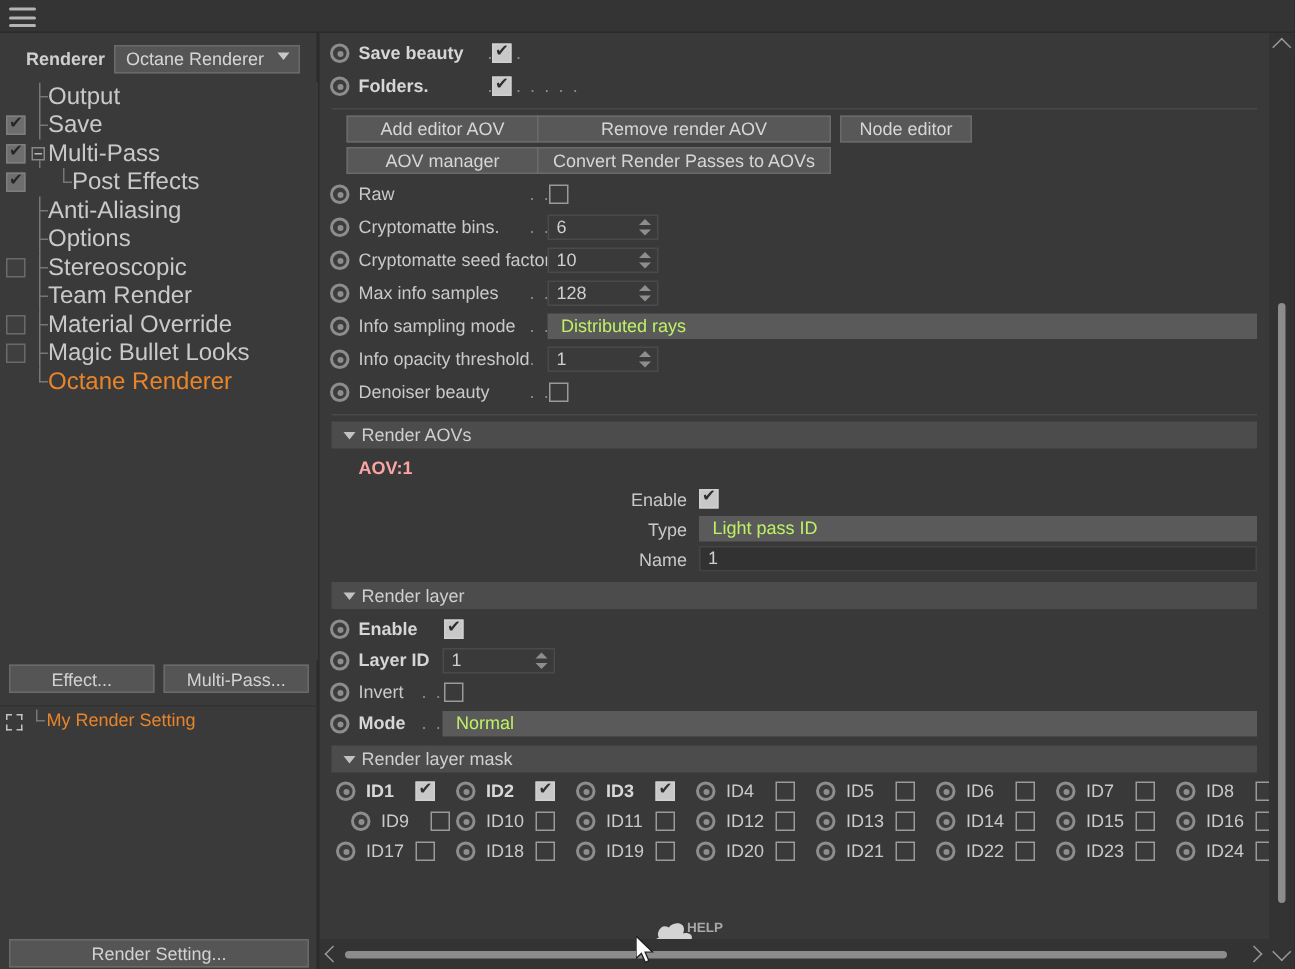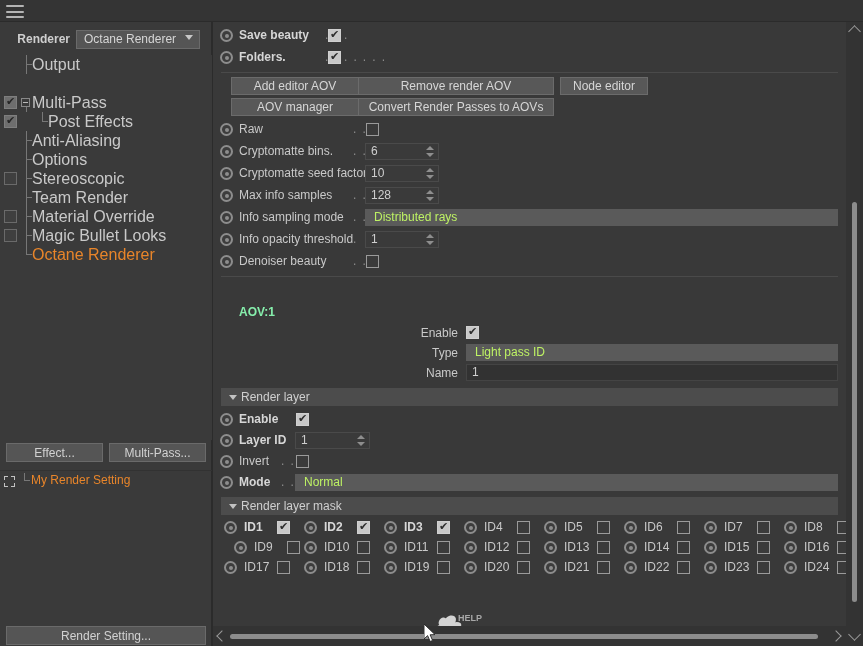--- a/index.html
+++ b/index.html
@@ -175,21 +175,21 @@
   }
   .grouphdr{
     position:relative; height:18px; margin:0 8px; background:#4c4c4c;
     color:#cfcfcf; font-size:12px; line-height:18px; padding-left:20px; cursor:pointer;
   }
   .grouphdr .tri{
     position:absolute; left:8px; top:7px; width:0;height:0;
     border-left:4px solid transparent; border-right:4px solid transparent;
     border-top:5px solid #c2c2c2;
   }
-  .aovtitle{ position:absolute; left:26px; top:3px; font-weight:bold; color:#86efac; font-size:12px;}
+  .aovtitle{ position:absolute; left:26px; top:3px; font-weight:bold; color:#fca5a5; font-size:12px;}
   .rlabel{ position:absolute; top:3px; color:#c9c9c9; font-size:12px; text-align:right;}
   .mcell{ position:absolute; height:20px; }
   .mcell .track{ left:0; top:3px; }
   .mcell .mlabel{ position:absolute; left:20px; top:2px; font-size:12px; color:#c9c9c9;}
   .mcell .mlabel.b{ font-weight:bold; color:#d8d8d8;}
   .mcell .cbx{ top:3px; }
 
   
   #octane-logo{ position:absolute; left:220px; top:592px; width:40px; height:34px; }
   #help-text{ position:absolute; left:245px; top:591px; font-size:9px; font-weight:bold; color:#a8a8a8;}
@@ -232,20 +232,26 @@
       <span class="chev"></span>
     </div>
   </div>
 
   <div id="tree">
       <div class="tree-row" style="position: absolute; left: 0px; top: 0px; width: 212px;">
         <div class="tie" style="left: 26px; top: 0px; width: 6px; height: 10px;"></div>
         <div style="position: absolute; left: 26px; top: 10px; width: 1px; height: 9px; background: rgb(119, 119, 119);"></div>
         <div class="tree-label" style="left: 32px;">Output</div>
       </div>
+      <div class="tree-row" style="position: absolute; left: 0px; top: 19px; width: 212px;">
+        <div class="tree-cb on"></div>
+        <div class="tie" style="left: 26px; top: 0px; width: 6px; height: 10px;"></div>
+        <div style="position: absolute; left: 26px; top: 10px; width: 1px; height: 9px; background: rgb(119, 119, 119);"></div>
+        <div class="tree-label" style="left: 32px;">Save</div>
+      </div>
       <div class="tree-row" style="position: absolute; left: 0px; top: 38px; width: 212px;">
         <div class="tree-cb on"></div>
         <div style="position: absolute; left: 26px; top: 10px; width: 1px; height: 9px; background: rgb(119, 119, 119);"></div>
         <div class="tplus" style="left: 21px;"></div>
         <div class="tree-label" style="left: 32px;">Multi-Pass</div>
       </div>
       <div class="tree-row" style="position: absolute; left: 0px; top: 57px; width: 212px;">
         <div class="tree-cb on"></div>
         <div class="tie" style="left: 42px; top: 0px; width: 6px; height: 10px;"></div>
         <div class="tree-label" style="left: 48px;">Post Effects</div>
@@ -371,20 +377,23 @@
         <div class="num" style="left: 152px; width: 74px;"><span>1</span><span class="sp"></span></div>
       </div>
       <div class="prow" style="position: absolute; left: 0px; top: 229px; width: 633px; height: 22px;">
         <div class="track"></div>
         <div class="plabel">Denoiser beauty</div>
         <div class="dots" style="left: 140px; width: 25px;">. . . . .</div>
         <div class="cbx off" style="left: 153px;"></div>
       </div>
       <div class="prow" style="position: absolute; left: 0px; top: 251px; width: 633px; height: 8px;">
         <div class="divider" style="top: 3px;"></div>
+      </div>
+      <div class="prow" style="position: absolute; left: 0px; top: 259px; width: 633px; height: 21px;">
+        <div class="grouphdr"><span class="tri"></span><span>Render AOVs</span></div>
       </div>
       <div class="prow" style="position: absolute; left: 0px; top: 280px; width: 633px; height: 21px;">
         <div class="aovtitle">AOV:1</div>
       </div>
       <div class="prow" style="position: absolute; left: 0px; top: 301px; width: 633px; height: 20px;">
         <div class="rlabel" style="left: 200px; width: 45px;">Enable</div>
         <div class="cbx on" style="left: 253px; top: 3px;"></div>
       </div>
       <div class="prow" style="position: absolute; left: 0px; top: 321px; width: 633px; height: 20px;">
         <div class="rlabel" style="left: 200px; width: 45px;">Type</div>

